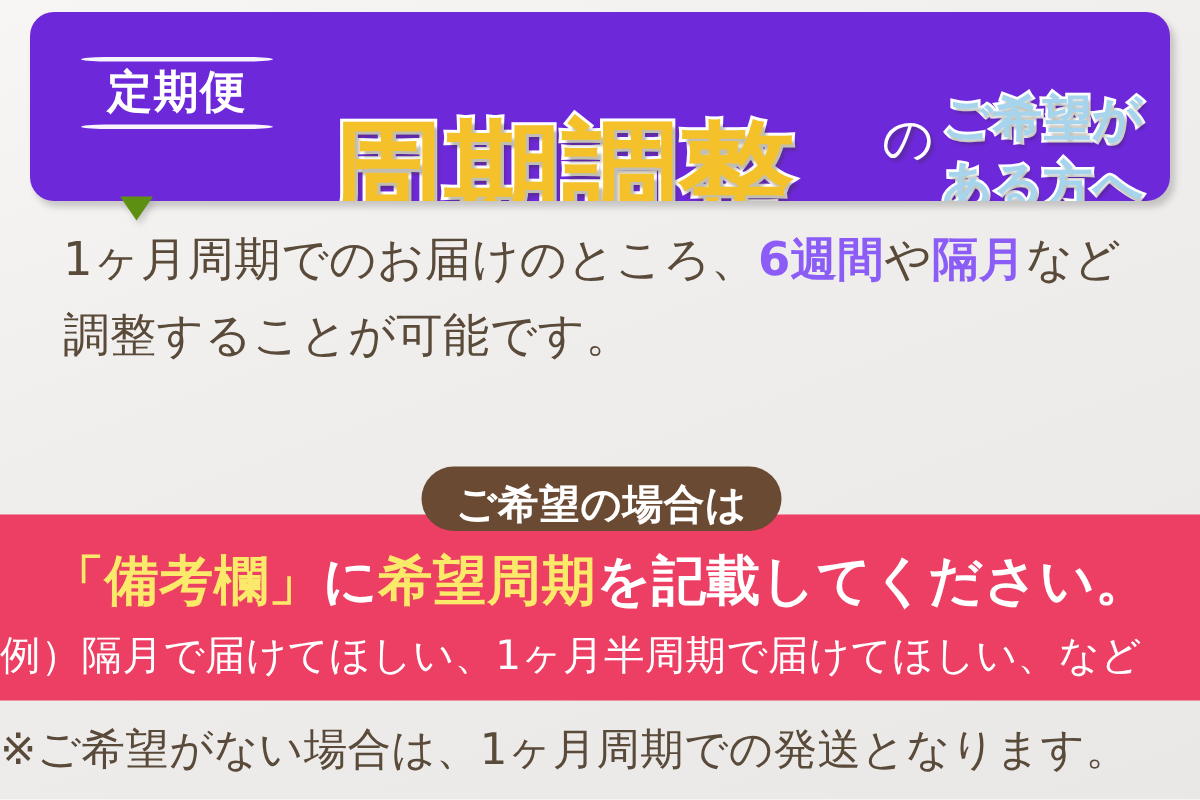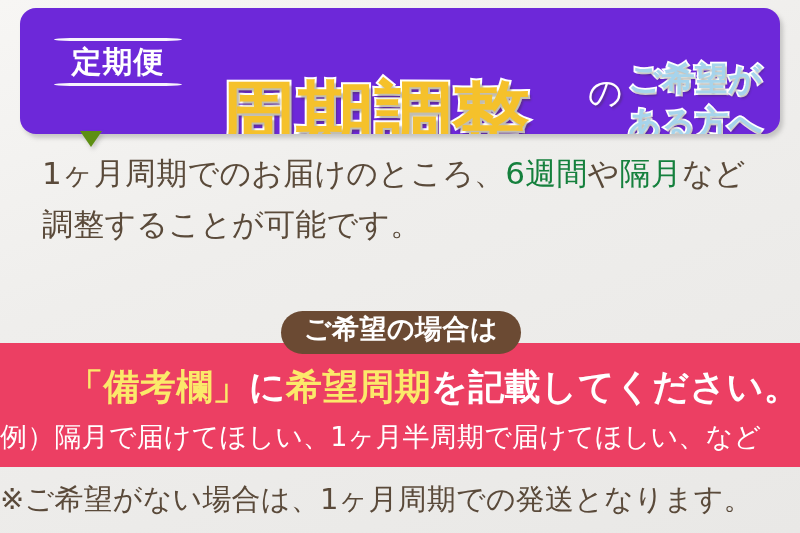--- a/index.html
+++ b/index.html
@@ -125,21 +125,21 @@
     top: 148px;
     width: 730px;
     font-size: 31px;
     line-height: 51px;
     color: #5a4a3a;
     font-weight: 500;
     letter-spacing: 0.2px;
     white-space: nowrap;
   }
   .body-line { height: 51px; }
-  .hl-pink { color: #15803d; }
+  .hl-pink { color: #8b5cf6; font-weight: bold; }
   .hl-mark {
     color: #e8566f;
     background: linear-gradient(to top, #fbefa4 0%, #fbefa4 58%, rgba(251,239,164,0) 58%);
     padding: 0 1px;
   }
   .hl-mark-dark {
     color: #5a4a3a;
     background: linear-gradient(to top, #fbefa4 0%, #fbefa4 58%, rgba(251,239,164,0) 58%);
     padding: 0 1px;
   }
@@ -155,36 +155,36 @@
   }
   .pill {
     position: absolute;
     left: 281px;
     top: 311px;
     width: 240px;
     height: 43px;
     background: #6b4a33;
     border-radius: 22px;
     display: flex;
-    align-items: flex-start;
+    align-items: flex-end;
     justify-content: center;
   }
   .pill-text {
     color: #ffffff;
     font-size: 27px;
     font-weight: 700;
     letter-spacing: 0.5px;
     white-space: nowrap;
   }
   .pink-headline {
     position: absolute;
     left: 0;
     top: 363px;
     width: 800px;
-    text-align: right;
+    text-align: center;
     font-size: 36px;
     font-weight: 700;
     color: #ffffff;
     letter-spacing: 0.3px;
     white-space: nowrap;
   }
   .pink-headline .y { color: #fbe96a; }
   .pink-example {
     position: absolute;
     left: 0;

